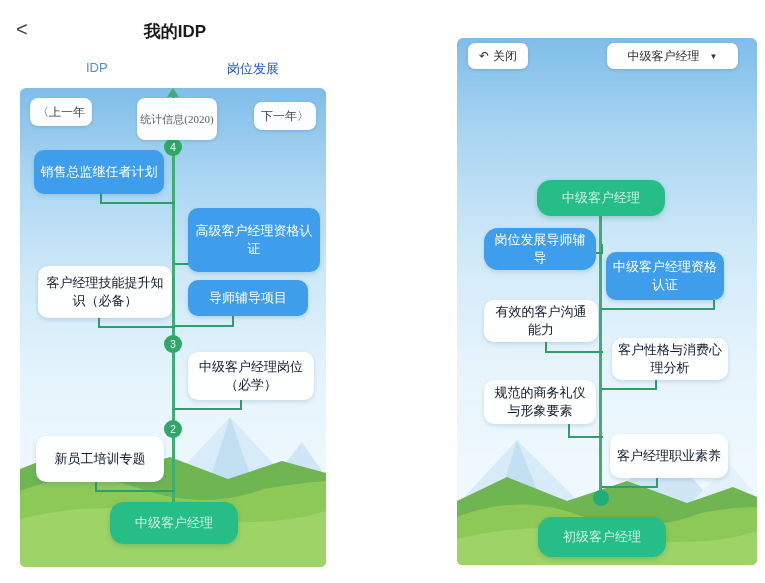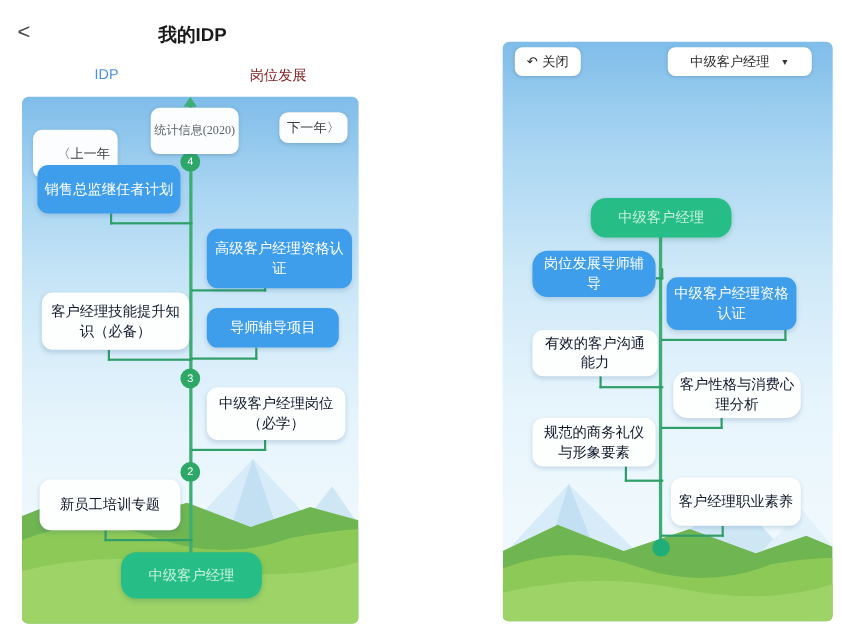--- a/index.html
+++ b/index.html
@@ -4,21 +4,21 @@
 <style>
   html,body{margin:0;padding:0;background:#ffffff;}
   body{width:765px;height:583px;position:relative;overflow:hidden;
        font-family:"Liberation Sans","DejaVu Sans",sans-serif;}
   .abs{position:absolute;}
   
   .back{left:16px;top:18px;font-size:20px;font-weight:300;color:#444;}
   .title{left:20px;top:20px;width:310px;text-align:center;font-size:17px;font-weight:bold;color:#1a1a1a;}
   .tab{top:60px;font-size:13px;}
   .tab.active{color:#4a90e2;}
-  .tab.idle{color:#7f1d1d;}
+  .tab.idle{color:#1d4ed8;}
   
   .panel{border-radius:6px;overflow:hidden;
          background:linear-gradient(180deg,#7fbde9 0%,#a9d5f2 18%,#cfe9f8 40%,#e6f4fc 62%,#eef8fd 80%);}
   #left-panel{left:20px;top:88px;width:306px;height:479px;}
   #right-panel{left:457px;top:38px;width:300px;height:527px;}
   .scenery{left:0;bottom:0;width:100%;}
   
   .trunk{width:3px;background:#3fae74;}
   .trunk-arrow{width:0;height:0;border-left:6px solid transparent;border-right:6px solid transparent;
                border-bottom:9px solid #3fae74;}
@@ -64,40 +64,40 @@
     <polygon points="235,95 282,35 306,70 306,100" fill="#cfe7f5"></polygon>
     <polygon points="12,80 52,45 96,82" fill="#e3f2fa"></polygon>
     <path d="M0,62 L46,44 96,66 150,50 208,72 262,54 306,66 L306,160 0,160 Z" fill="#6fb551"></path>
     <path d="M0,84 Q60,60 122,82 T244,82 Q278,76 306,74 L306,160 0,160 Z" fill="#8cc957"></path>
     <path d="M0,112 Q80,92 160,108 T306,104 L306,160 0,160 Z" fill="#9ed368"></path>
   </svg>
 
   <div class="abs trunk" style="left:152px;top:6px;height:412px;"></div>
   <div class="abs trunk-arrow" style="left:147px;top:0px;"></div>
 
-  <div class="abs navbtn" style="left:10px;top:30px;width:62px;height:44px;padding-left:15px;">〈上一年</div>
+  <div class="abs navbtn" style="left:10px;top:10px;width:62px;height:28px;">〈上一年</div>
   <div class="abs statsbtn" style="left:117px;top:10px;width:80px;height:42px;">
     <span>统计信息</span>
     <span>(2020)</span>
   </div>
   <div class="abs navbtn" style="left:234px;top:14px;width:62px;height:28px;">下一年〉</div>
 
   <div class="abs node" style="left:144px;top:50px;">4</div>
   <div class="abs node" style="left:144px;top:247px;">3</div>
   <div class="abs node" style="left:144px;top:332px;">2</div>
 
   <div class="abs conn lft" style="left:80px;top:106px;width:73px;height:8px;"></div>
   <div class="abs conn rgt" style="left:154px;top:166px;width:66px;height:9px;"></div>
   <div class="abs conn lft" style="left:78px;top:230px;width:75px;height:8px;"></div>
   <div class="abs conn rgt" style="left:154px;top:228px;width:58px;height:9px;"></div>
   <div class="abs conn rgt" style="left:154px;top:312px;width:66px;height:8px;"></div>
   <div class="abs conn lft" style="left:75px;top:394px;width:78px;height:8px;"></div>
 
   <div class="abs card blue" style="left:14px;top:62px;width:130px;height:44px;">销售总监继任者计划</div>
-  <div class="abs card blue" style="left:168px;top:120px;width:132px;height:54px;">高级客户经理资格认证</div>
+  <div class="abs card blue" style="left:168px;top:120px;width:132px;height:64px;">高级客户经理资格认证</div>
   <div class="abs card white" style="left:18px;top:178px;width:134px;height:52px;">客户经理技能提升知识（必备）</div>
   <div class="abs card blue" style="left:168px;top:192px;width:120px;height:36px;">导师辅导项目</div>
   <div class="abs card white" style="left:168px;top:264px;width:126px;height:48px;">中级客户经理岗位（必学）</div>
   <div class="abs card white" style="left:16px;top:348px;width:128px;height:46px;">新员工培训专题</div>
 
   <div class="abs pill" style="left:90px;top:414px;width:128px;height:42px;">中级客户经理</div>
 </div>
 
 <div class="abs panel" id="right-panel">
 
@@ -127,18 +127,19 @@
   <div class="abs conn lft" style="left:88px;top:304px;width:56px;height:9px;"></div>
   <div class="abs conn rgt" style="left:144px;top:342px;width:54px;height:8px;"></div>
   <div class="abs conn lft" style="left:111px;top:386px;width:33px;height:12px;"></div>
   <div class="abs conn rgt" style="left:144px;top:440px;width:55px;height:8px;"></div>
 
   <div class="abs pill" style="left:80px;top:142px;width:128px;height:36px;">中级客户经理</div>
 
   <div class="abs card blue" style="left:27px;top:190px;width:112px;height:42px;border-radius:14px;">岗位发展导师辅导</div>
   <div class="abs card blue" style="left:149px;top:214px;width:118px;height:48px;">中级客户经理资格认证</div>
   <div class="abs card white" style="left:27px;top:262px;width:114px;height:42px;">有效的客户沟通能力</div>
-  <div class="abs card white" style="left:155px;top:300px;width:116px;height:42px;border-radius:13px;">客户性格与消费心理分析</div>
+  <div class="abs card white" style="left:155px;top:300px;width:116px;height:42px;">客户性格与消费心理分析</div>
   <div class="abs card white" style="left:27px;top:342px;width:112px;height:44px;">规范的商务礼仪与形象要素</div>
   <div class="abs card white" style="left:153px;top:396px;width:118px;height:44px;">客户经理职业素养</div>
 
   <div class="abs dot" style="left:136px;top:452px;"></div>
+  <div class="abs pill" style="left:81px;top:479px;width:128px;height:40px;">初级客户经理</div>
 </div>
 
 </body></html>

